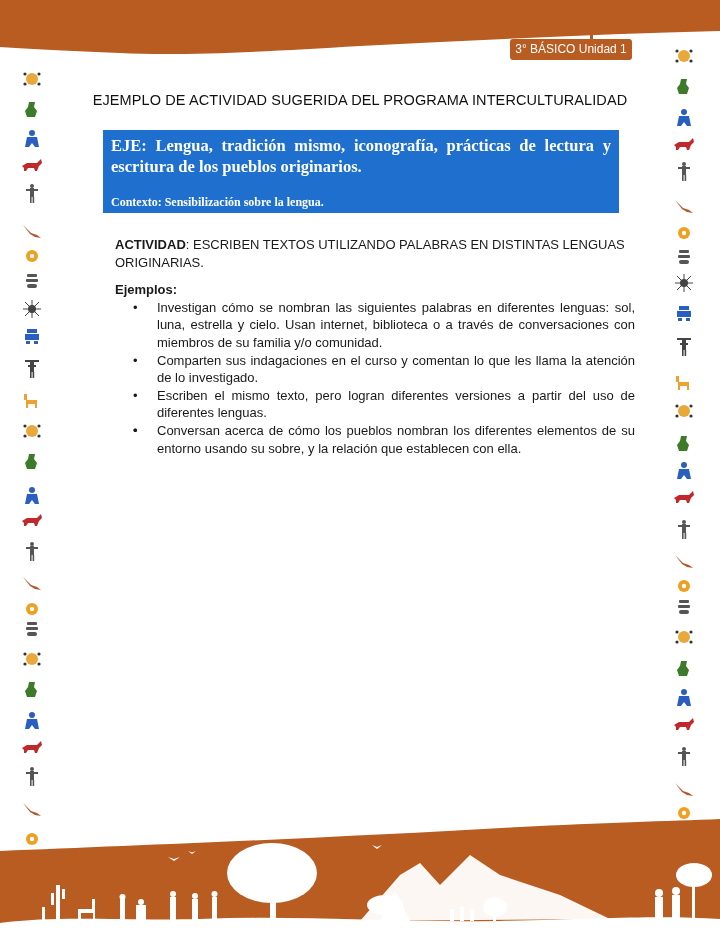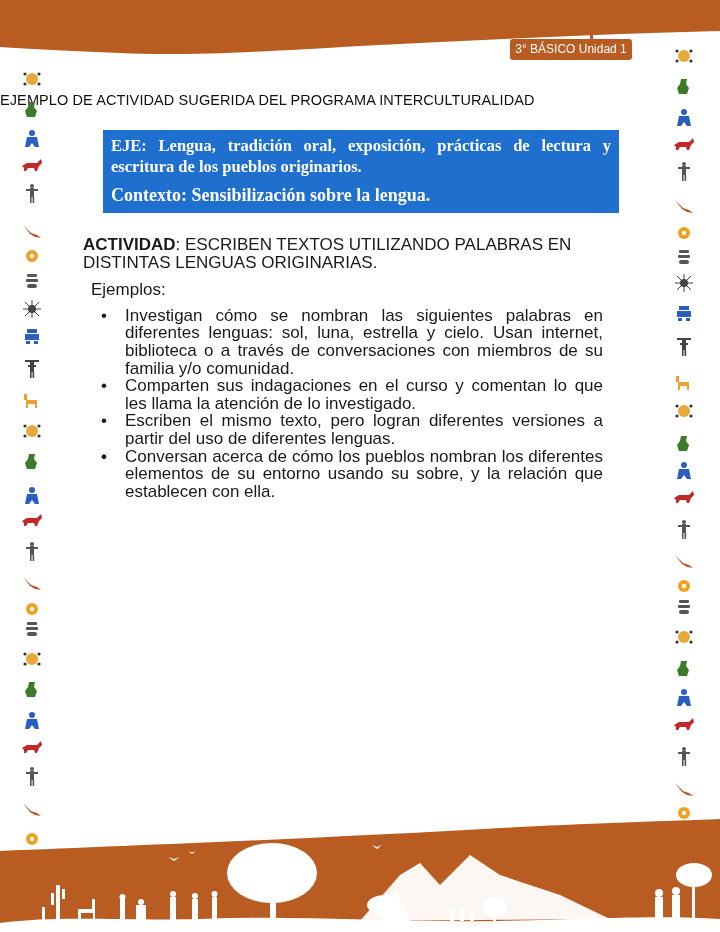--- a/index.html
+++ b/index.html
@@ -12,39 +12,39 @@
     .header-wave { position: absolute; left: 0; top: 0; width: 720px; height: 70px; }
     .badge {
       position: absolute; left: 510px; top: 39px; width: 122px; height: 21px;
       background: #b95c22; color: #fff; border-radius: 3px;
       font-size: 12px; line-height: 21px; text-align: center;
       font-family: "Liberation Sans", sans-serif;
     }
     .badge-stem { position: absolute; left: 590px; top: 30px; width: 3px; height: 10px; background: #b95c22; }
 
     .title {
-      position: absolute; left: 0; top: 92px; width: 720px; text-align: left;
+      position: absolute; left: 0; top: 92px; width: 720px; text-align: center;
       font-size: 14.5px; letter-spacing: 0.1px; color: #111;
     }
     .eje-box {
       position: absolute; left: 103px; top: 130px; width: 516px; height: 83px;
       background: #1f6fce; color: #fff; box-sizing: border-box;
       padding: 5px 8px 0 8px;
       font-family: "Liberation Serif", "DejaVu Serif", serif; font-weight: bold;
     }
     .eje-line {
       font-size: 16.5px; line-height: 21px; text-align: justify;
       text-align-last: left;
     }
-    .ctx-line { font-size: 18px; line-height: 21px; margin-top: 8px; }
-
-    .content { position: absolute; left: 83px; top: 236px; width: 520px; font-size: 17px; line-height: 17.6px; }
+    .ctx-line { font-size: 12px; line-height: 21px; margin-top: 15px; }
+
+    .content { position: absolute; left: 115px; top: 236px; width: 520px; font-size: 13px; line-height: 17.6px; }
     .act { margin: 0 0 10px 0; }
     .act b { font-weight: bold; }
-    .ej-label { font-weight: normal; margin: 8px; }
+    .ej-label { font-weight: bold; margin: 0; }
     ul.ex { list-style: none; margin: 0; padding: 0; }
     ul.ex li { position: relative; padding-left: 42px; text-align: justify; }
     ul.ex li .bullet { position: absolute; left: 18px; top: 0; }
 
     .side { position: absolute; top: 0; width: 40px; height: 932px; }
     .side.left { left: 12px; }
     .side.right { left: 664px; }
     .ic { position: absolute; left: 8px; width: 24px; height: 22px; display: flex; align-items: center; justify-content: center; }
     .ic svg { width: 22px; height: 20px; }
 
@@ -55,21 +55,21 @@
 
 <svg class="header-wave" viewBox="0 0 720 70" preserveAspectRatio="none">
   <path d="M0,0 H720 V31 C600,34 480,40 360,46 C260,52 180,56 120,53 C70,51 30,49 0,47 Z" fill="#b95c22"></path>
 </svg>
 <div class="badge-stem"></div>
 <div class="badge">3° BÁSICO Unidad 1</div>
 
 <div class="title">EJEMPLO DE ACTIVIDAD SUGERIDA DEL PROGRAMA INTERCULTURALIDAD</div>
 
 <div class="eje-box">
-  <div class="eje-line">EJE: Lengua, tradición oral, exposición, prácticas de lectura y escritura de los pueblos originarios.</div>
+  <div class="eje-line">EJE: Lengua, tradición mismo, iconografía, prácticas de lectura y escritura de los pueblos originarios.</div>
   <div class="ctx-line">Contexto: Sensibilización sobre la lengua.</div>
 </div>
 
 <div class="content">
   <p class="act"><b>ACTIVIDAD</b><span>: ESCRIBEN TEXTOS UTILIZANDO PALABRAS EN DISTINTAS LENGUAS ORIGINARIAS.</span></p>
   <p class="ej-label">Ejemplos:</p>
   <ul class="ex">
     <li><span class="bullet">•</span><span>Investigan cómo se nombran las siguientes palabras en diferentes lenguas: sol, luna, estrella y cielo. Usan internet, biblioteca o a través de conversaciones con miembros de su familia y/o comunidad.</span></li>
     <li><span class="bullet">•</span><span>Comparten sus indagaciones en el curso y comentan lo que les llama la atención de lo investigado.</span></li>
     <li><span class="bullet">•</span><span>Escriben el mismo texto, pero logran diferentes versiones a partir del uso de diferentes lenguas.</span></li>

